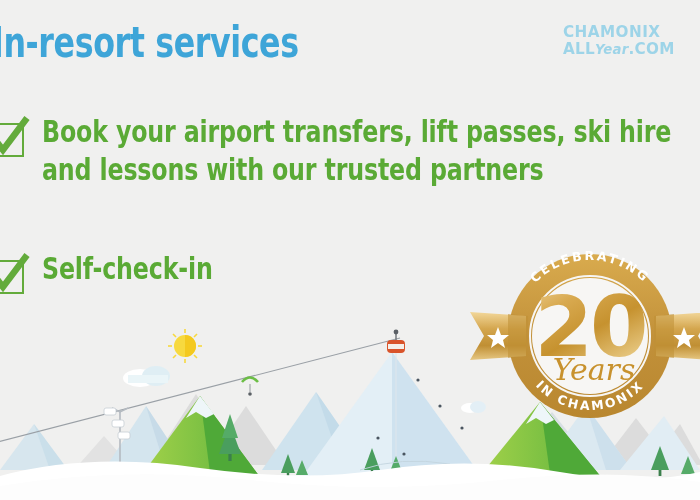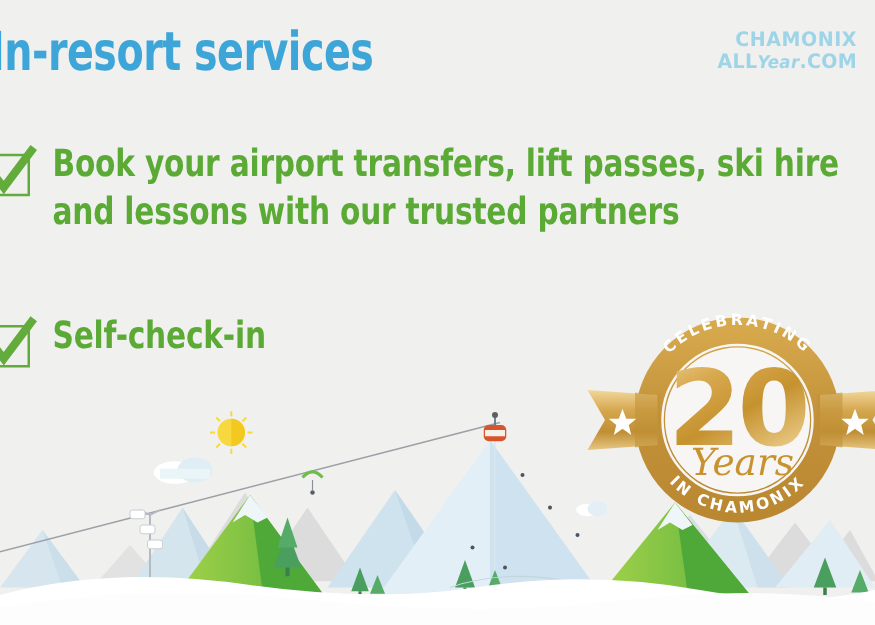--- a/index.html
+++ b/index.html
@@ -32,23 +32,23 @@
     letter-spacing: -0.5px;
     color: #3ea5d8;
     white-space: nowrap;
     transform: scaleX(0.82);
     transform-origin: left center;
   }
 
   
   .logo {
     position: absolute;
-    right: 11px;
+    right: 22px;
     top: 24px;
-    text-align: right;
+    text-align: left;
     color: #9dd4e8;
     line-height: 1.0;
     user-select: none;
   }
   .logo-line1 {
     font-family: "DejaVu Sans", sans-serif;
     font-size: 16px;
     font-weight: 700;
     letter-spacing: 0.5px;
     font-variant: small-caps;

